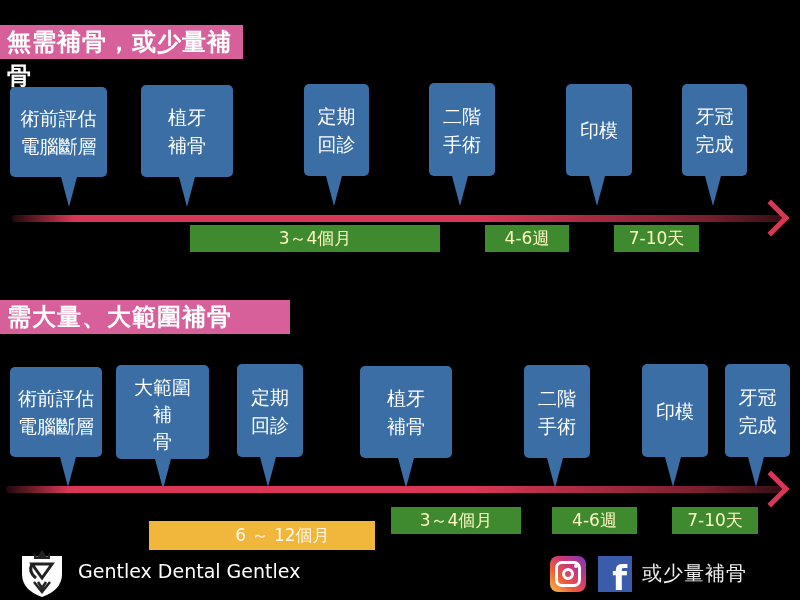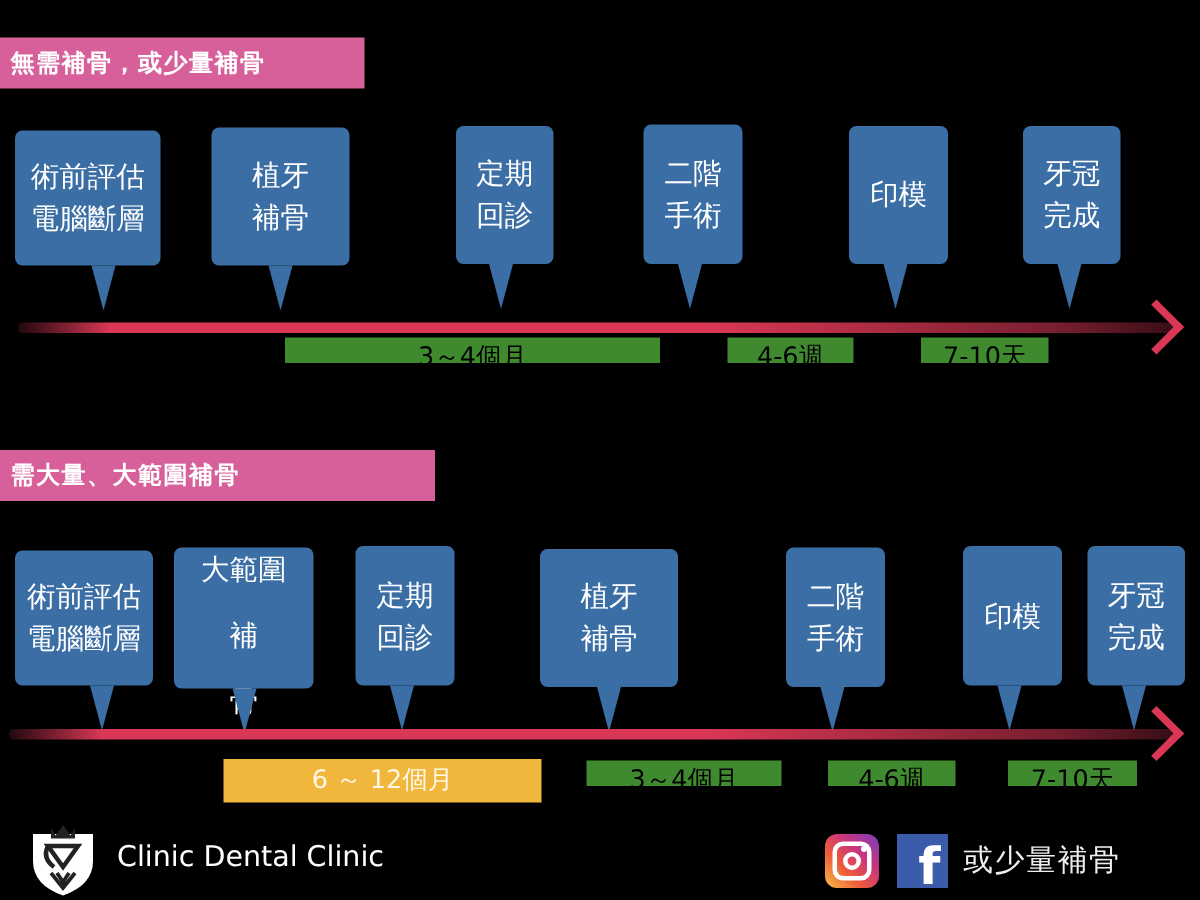--- a/index.html
+++ b/index.html
@@ -1,40 +1,40 @@
 <!DOCTYPE html>
 <html><head>
 <meta charset="utf-8">
 <style>
   html, body { margin: 0; padding: 0; background: #000; }
   body { width: 800px; height: 600px; position: relative; overflow: hidden;
          font-family: "DejaVu Sans", "Liberation Sans", sans-serif; color: #fff; }
 
   .section-title { position: absolute; left: 0; height: 34px; background: #d8609a;
-                   color: #fff; font-size: 16px; font-weight: bold; line-height: 34px;
+                   color: #fff; font-size: 24px; font-weight: bold; line-height: 34px;
                    padding-left: 7px; box-sizing: border-box; letter-spacing: 1px; }
 
   .bubble { position: absolute; background: #3a6ea5; border-radius: 5px;
             color: #fff; font-size: 19px; line-height: 28px; text-align: center;
             display: flex; flex-direction: column; justify-content: center; align-items: center;
             box-sizing: border-box; padding: 4px 2px; }
   .bubble .line { display: block; white-space: nowrap; }
   .tail { position: absolute; width: 0; height: 0;
           border-left: 8px solid transparent; border-right: 8px solid transparent;
           border-top: 30px solid #3a6ea5; }
 
   .arrow-line { position: absolute; height: 7px;
                 background: linear-gradient(90deg, rgba(217,55,85,0.15) 0%, #d93755 8%, #d93755 60%, rgba(217,55,85,0.55) 90%, rgba(217,55,85,0.25) 100%);
                 border-radius: 3px; }
   .arrow-head { position: absolute; width: 26px; height: 26px;
                 border-top: 5px solid #d93755; border-right: 5px solid #d93755;
                 transform: rotate(45deg); box-sizing: border-box; }
 
-  .duration { position: absolute; height: 17px; line-height: 27px; text-align: center;
-              font-size: 17px; color: #000000; }
+  .duration { position: absolute; height: 27px; line-height: 27px; text-align: center;
+              font-size: 17px; color: #fef9c3; }
   .duration.green { background: #3f8a2e; }
   .duration.yellow { background: #f1b73d; color: #fff8e8; }
 
   .footer-logo { position: absolute; left: 18px; top: 548px; width: 48px; height: 50px; }
   .footer-brand { position: absolute; left: 78px; top: 560px; font-size: 19px; color: #fff;
                   font-family: "DejaVu Sans", sans-serif; }
   .ig-icon { position: absolute; left: 550px; top: 556px; width: 36px; height: 36px; border-radius: 8px;
              background: linear-gradient(45deg, #f7c04a 0%, #ee5a3a 35%, #c8357f 65%, #7a3db8 100%); }
   .ig-icon .inner { position: absolute; left: 5px; top: 5px; width: 26px; height: 26px;
                     border: 3px solid #fff; border-radius: 7px; box-sizing: border-box; }
@@ -94,21 +94,21 @@
 <div class="duration green" style="left:614px; top:225px; width:85px;">7-10天</div>
 
 <div class="section-title" style="top:300px; width:290px;">需大量、大範圍補骨</div>
 
 <div class="bubble" style="left:10px; top:367px; width:92px; height:90px;">
   <span class="line">術前評估</span>
   <span class="line">電腦斷層</span>
 </div>
 <div class="tail" style="left:60px; top:457px;"></div>
 
-<div class="bubble" style="left:116px; top:365px; width:93px; height:94px; line-height:27px; justify-content:space-between; padding-top:2px;gap:17px;">
+<div class="bubble" style="left:116px; top:365px; width:93px; height:94px; line-height:27px; justify-content:flex-end; padding-top:2px;">
   <span class="line">大範圍</span>
   <span class="line">補</span>
   <span class="line">骨</span>
 </div>
 <div class="tail" style="left:155px; top:459px;"></div>
 
 <div class="bubble" style="left:237px; top:364px; width:66px; height:93px;">
   <span class="line">定期</span>
   <span class="line">回診</span>
 </div>
@@ -133,33 +133,33 @@
 
 <div class="bubble" style="left:725px; top:364px; width:65px; height:93px;">
   <span class="line">牙冠</span>
   <span class="line">完成</span>
 </div>
 <div class="tail" style="left:748px; top:457px;"></div>
 
 <div class="arrow-line" style="left:6px; top:486px; width:776px;"></div>
 <div class="arrow-head" style="left:758px; top:476px;"></div>
 
-<div class="duration yellow" style="left:149px; top:506px; width:212px; height:29px; line-height:29px;">6 ～ 12個月</div>
+<div class="duration yellow" style="left:149px; top:521px; width:185px; height:29px; line-height:29px;padding-left:41px;">6 ～ 12個月</div>
 <div class="duration green" style="left:391px; top:507px; width:130px;">3～4個月</div>
 <div class="duration green" style="left:552px; top:507px; width:85px;">4-6週</div>
 <div class="duration green" style="left:672px; top:507px; width:86px;">7-10天</div>
 
 <svg class="footer-logo" viewBox="0 0 48 50">
   <path d="M4 8 L44 8 L44 26 Q44 42 24 49 Q4 42 4 26 Z" fill="#fff"></path>
   <path d="M16 4 L19 9 L24 2 L29 9 L32 4 L32 11 L16 11 Z" fill="#222"></path>
   <path d="M14 16 L34 16 L24 30 Z" fill="none" stroke="#222" stroke-width="3"></path>
   <path d="M14 16 Q10 24 18 30" fill="none" stroke="#222" stroke-width="3"></path>
   <path d="M16 34 L24 44 L32 34 M20 34 L24 40 L28 34" fill="none" stroke="#222" stroke-width="2.5"></path>
 </svg>
-<div class="footer-brand">Clinic Dental Clinic</div>
+<div class="footer-brand">Gentlex Dental Gentlex</div>
 
 <div class="ig-icon">
   <div class="inner"></div>
   <div class="lens"></div>
   <div class="dot"></div>
 </div>
 <div class="fb-icon">f</div>
 <div class="clinic-name">或少量補骨</div>
 
 </body></html>

